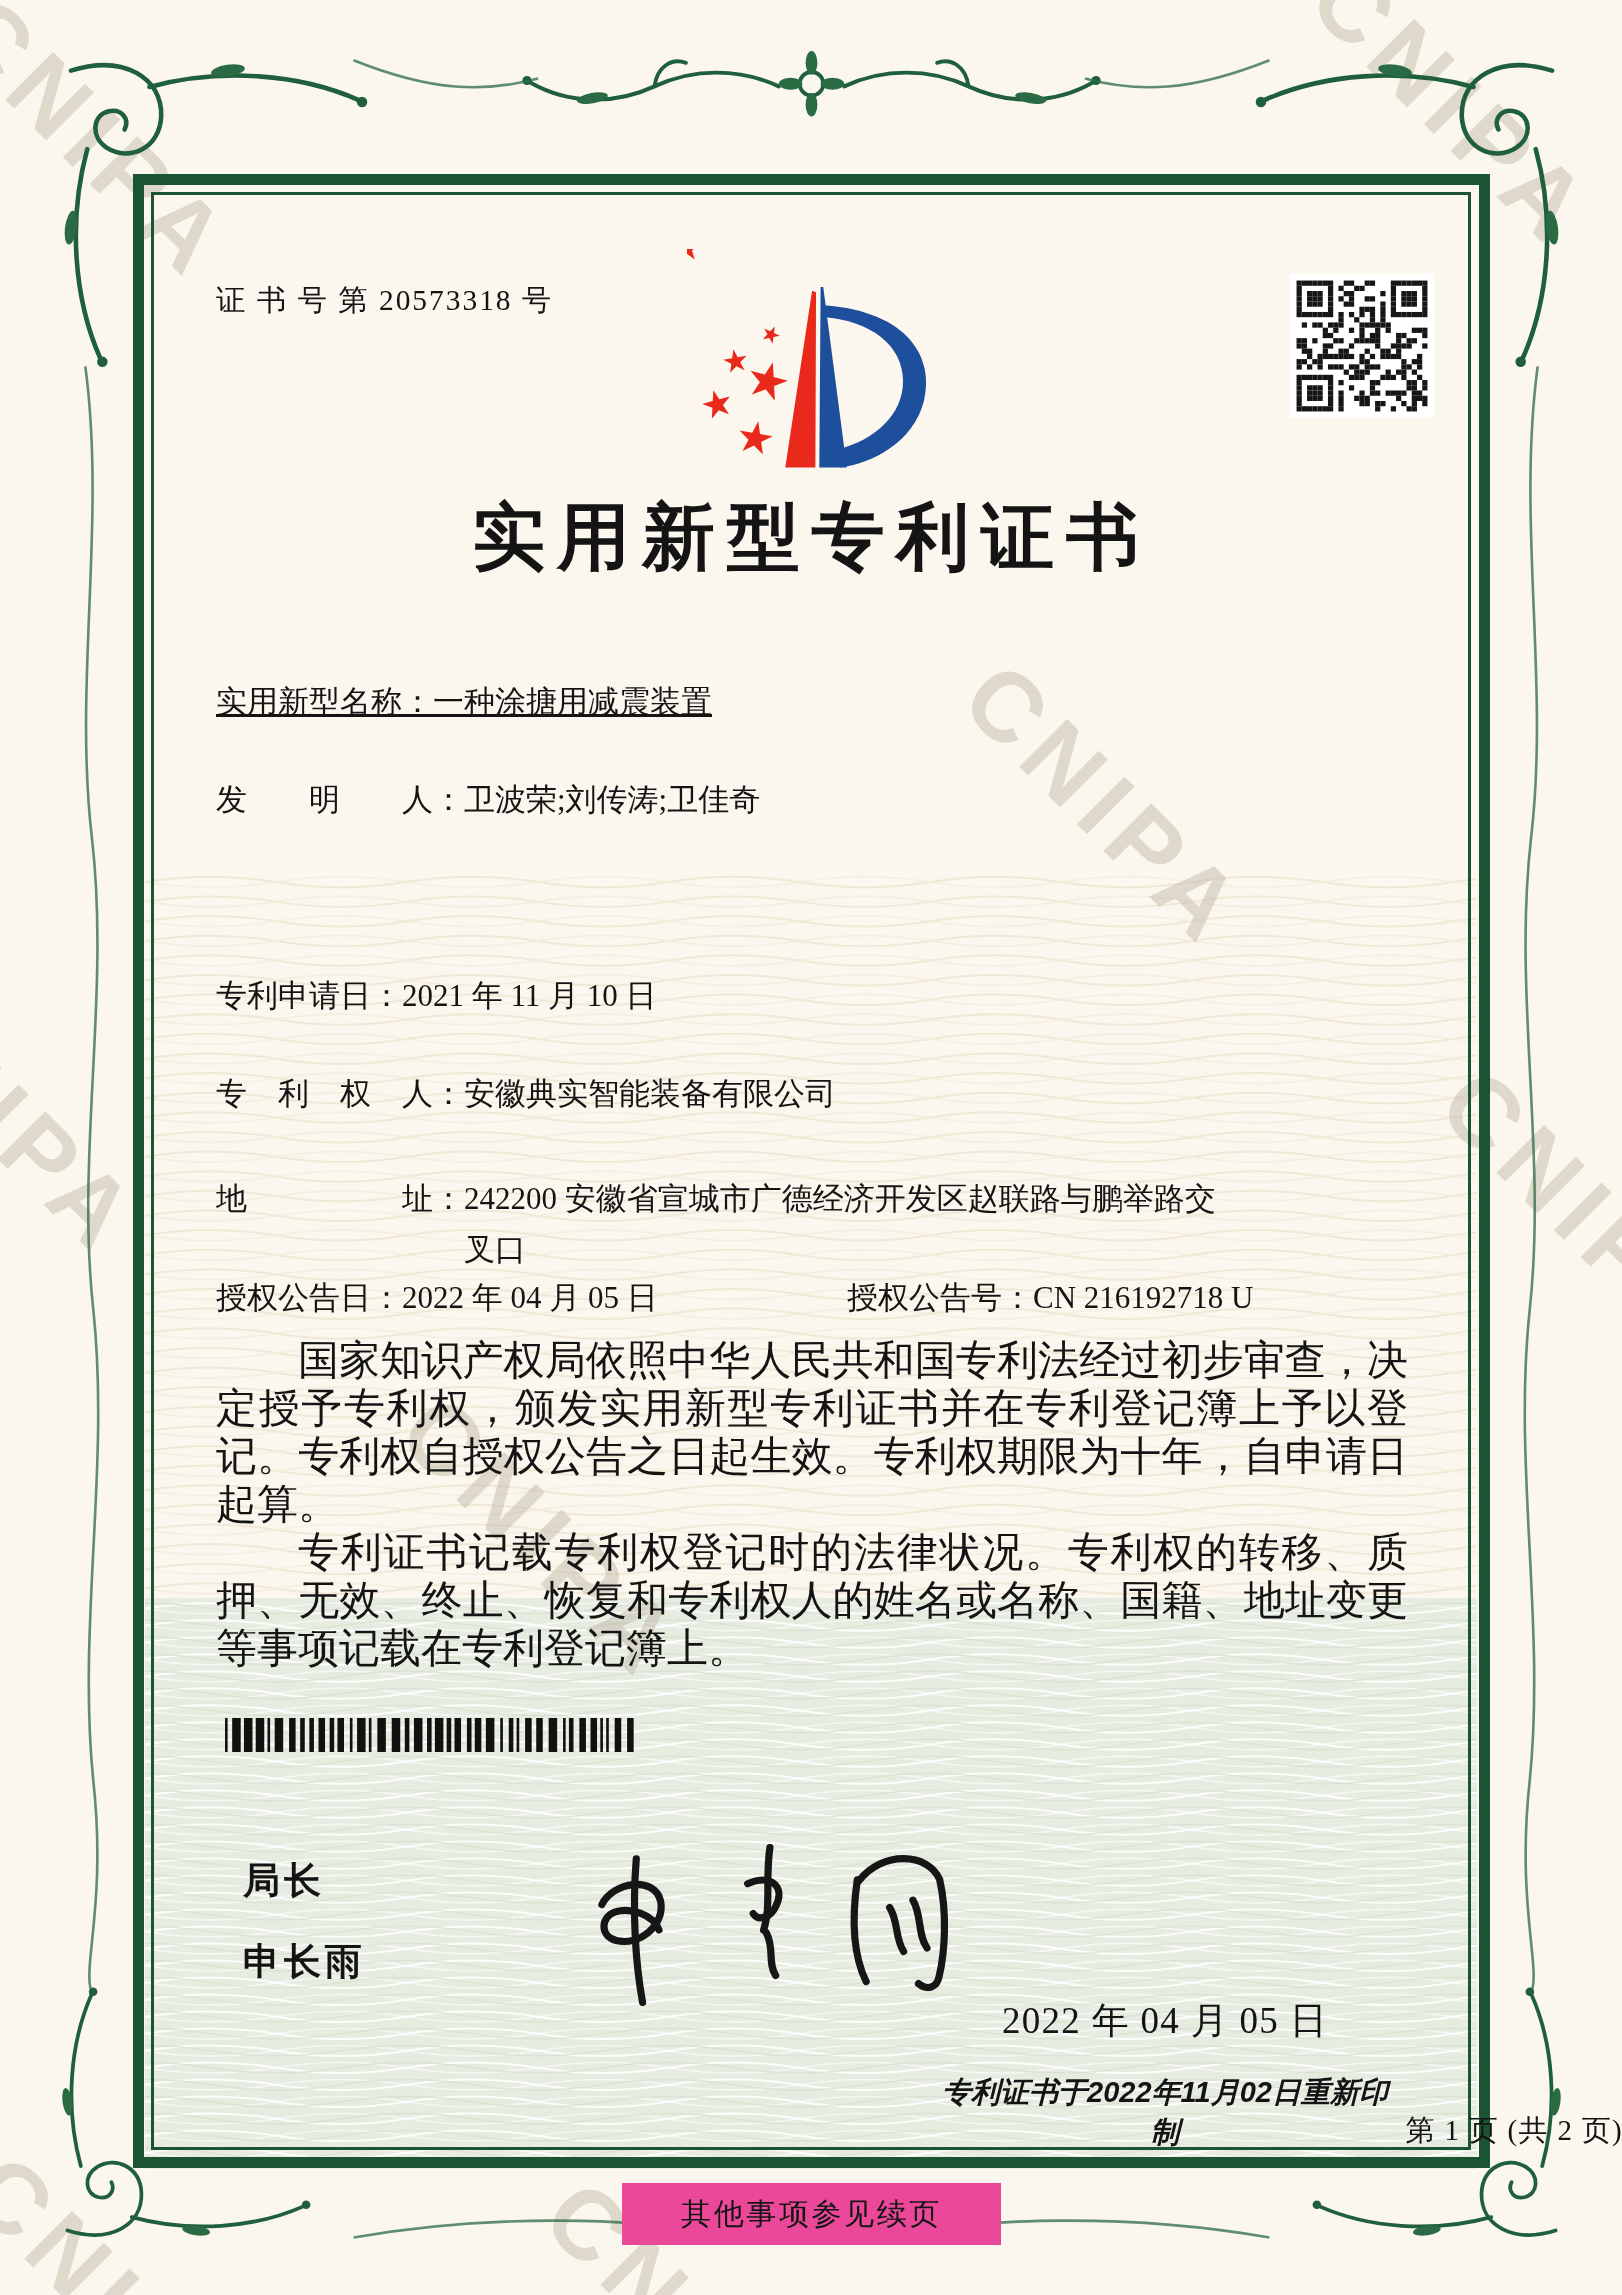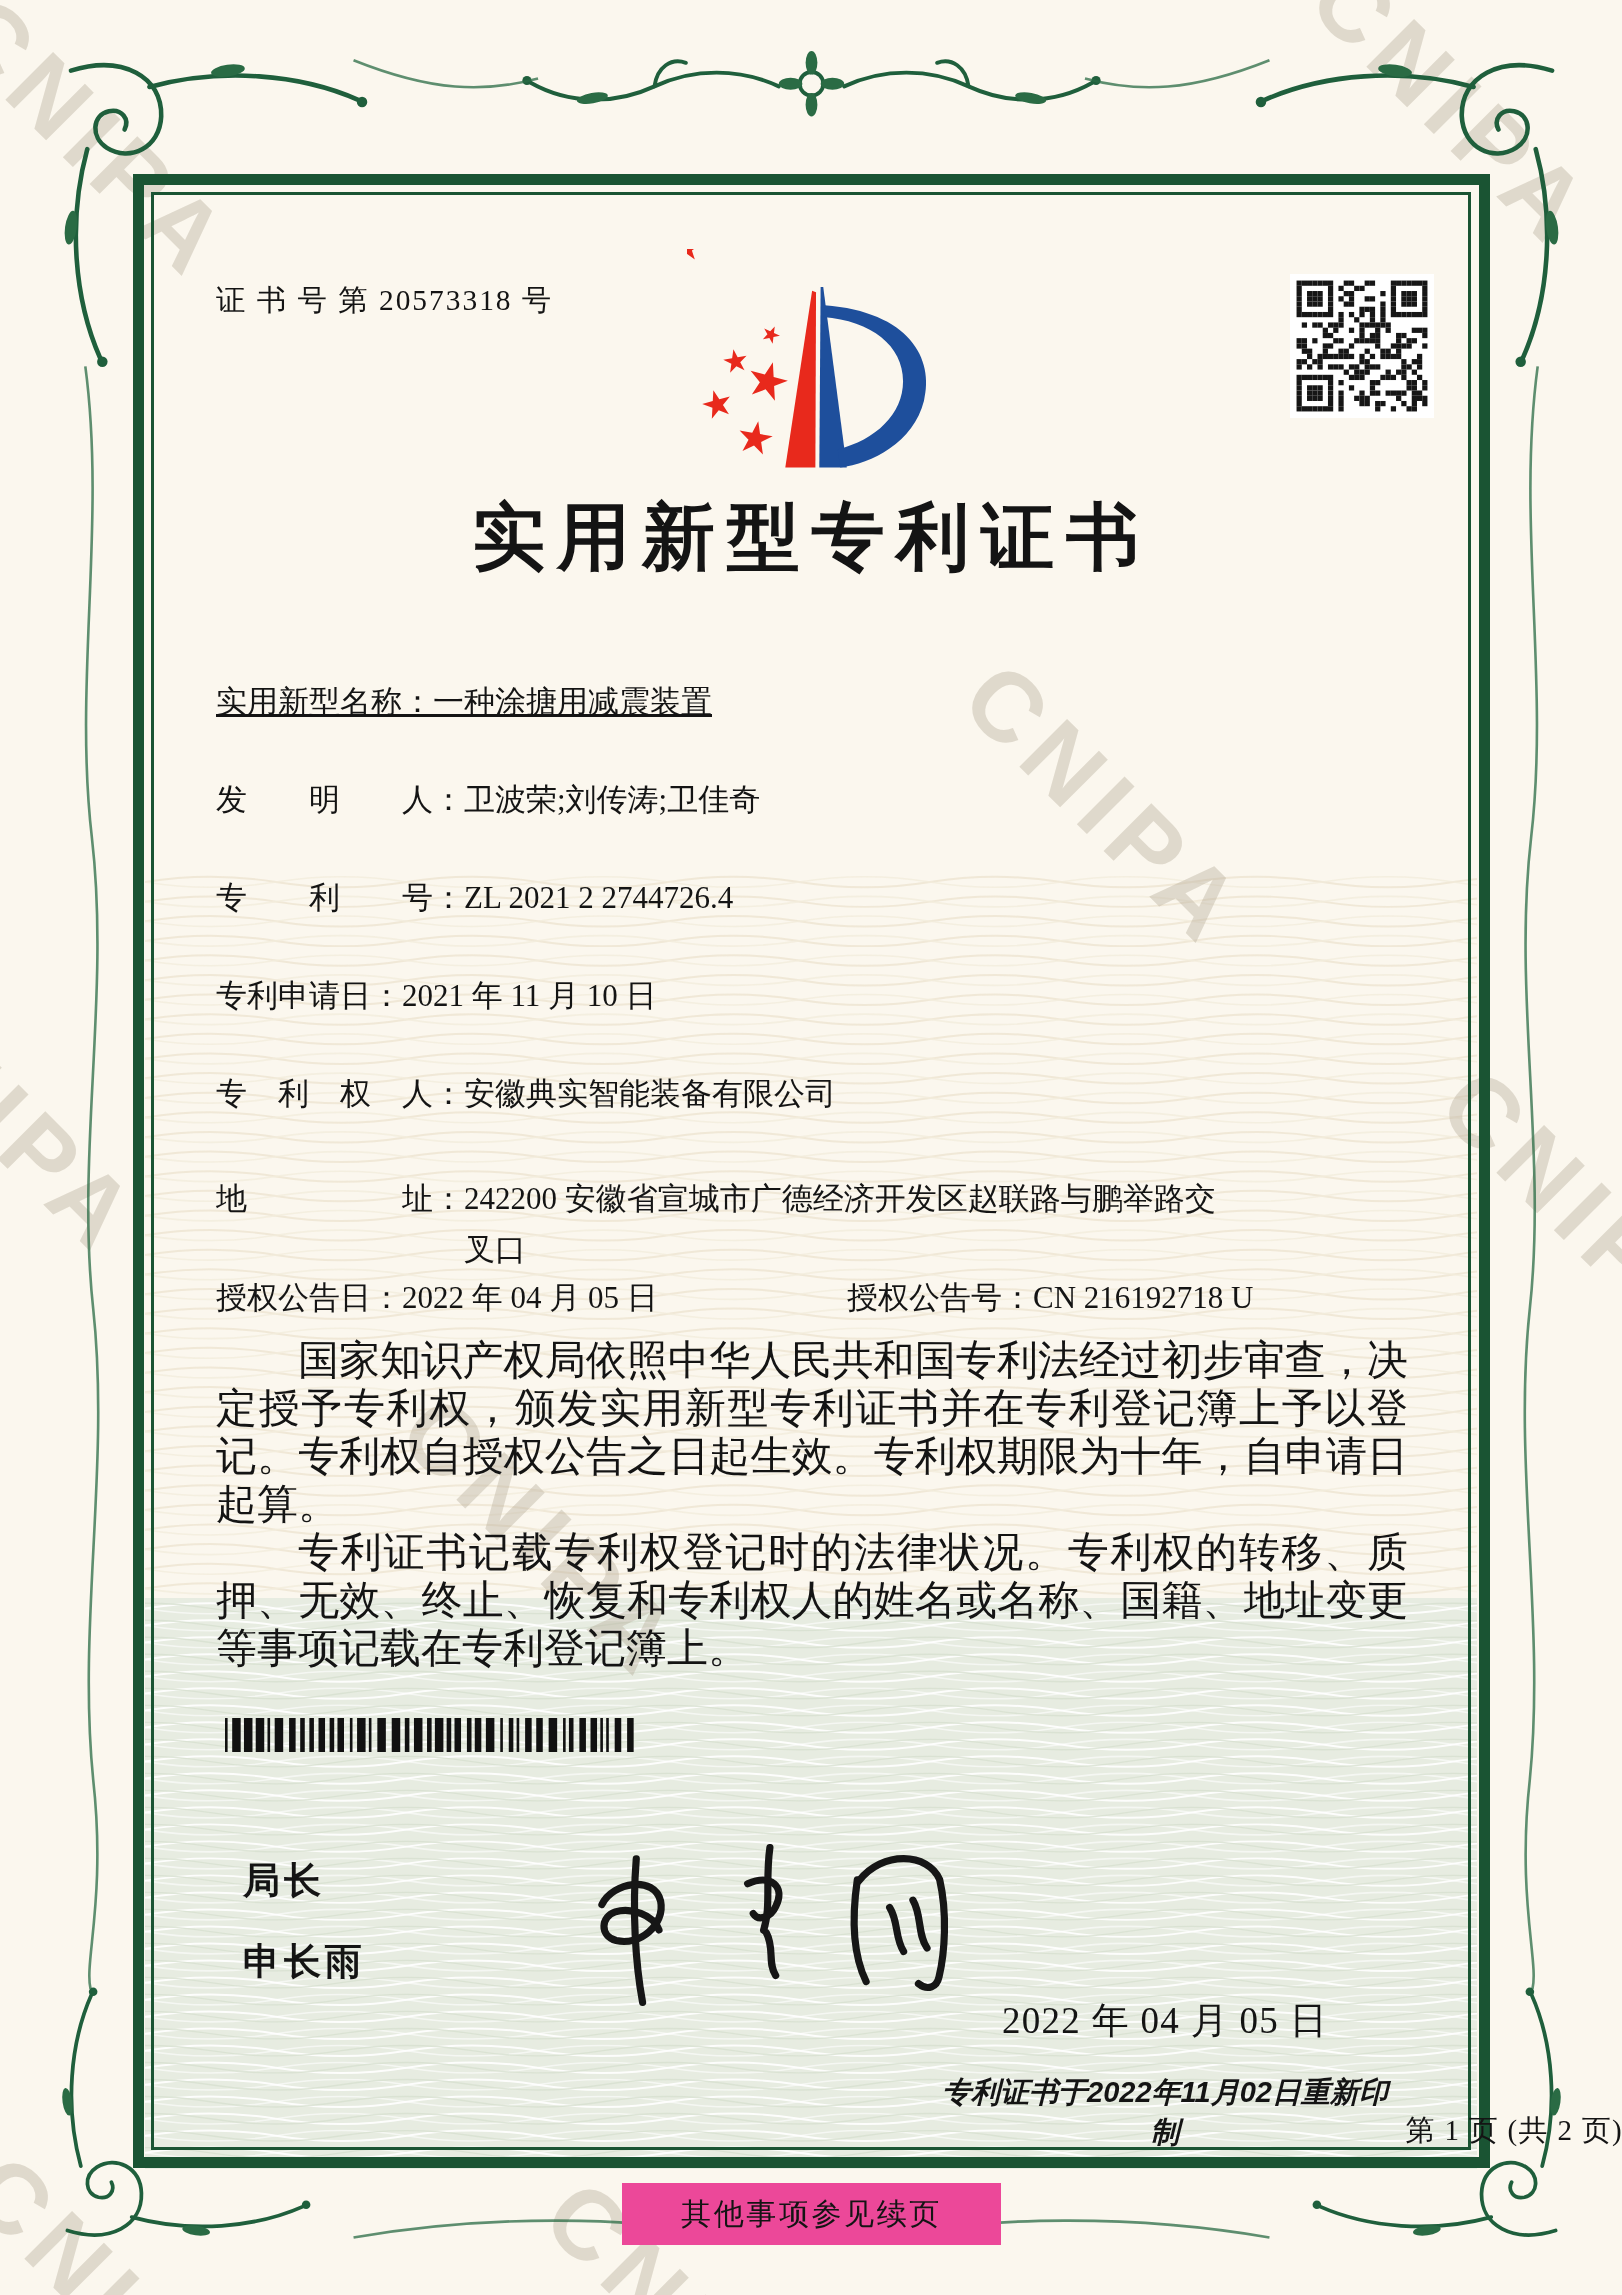--- a/index.html
+++ b/index.html
@@ -618,24 +618,20 @@
   <div class="title">实用新型专利证书</div>
 
   <div class="frow frow1">
     <span class="lab">实用新型名称：</span>
       <span class="val">一种涂搪用减震装置</span>
   </div>
   <div class="frow frow2">
     <span class="lab">发　　明　　人：</span>
       <span class="val">卫波荣;刘传涛;卫佳奇</span>
   </div>
-  <div class="frow frow3">
-    <span class="lab">专　　利　　号：</span>
-      <span class="val">ZL 2021 2 2744726.4</span>
-  </div>
   <div class="frow frow4">
     <span class="lab">专利申请日：</span>
       <span class="val">2021 年 11 月 10 日</span>
   </div>
   <div class="frow frow5">
     <span class="lab">专　利　权　人：</span>
       <span class="val">安徽典实智能装备有限公司</span>
   </div>
   <div class="frow frow6">
     <span class="lab">地　　　　　址：</span>

